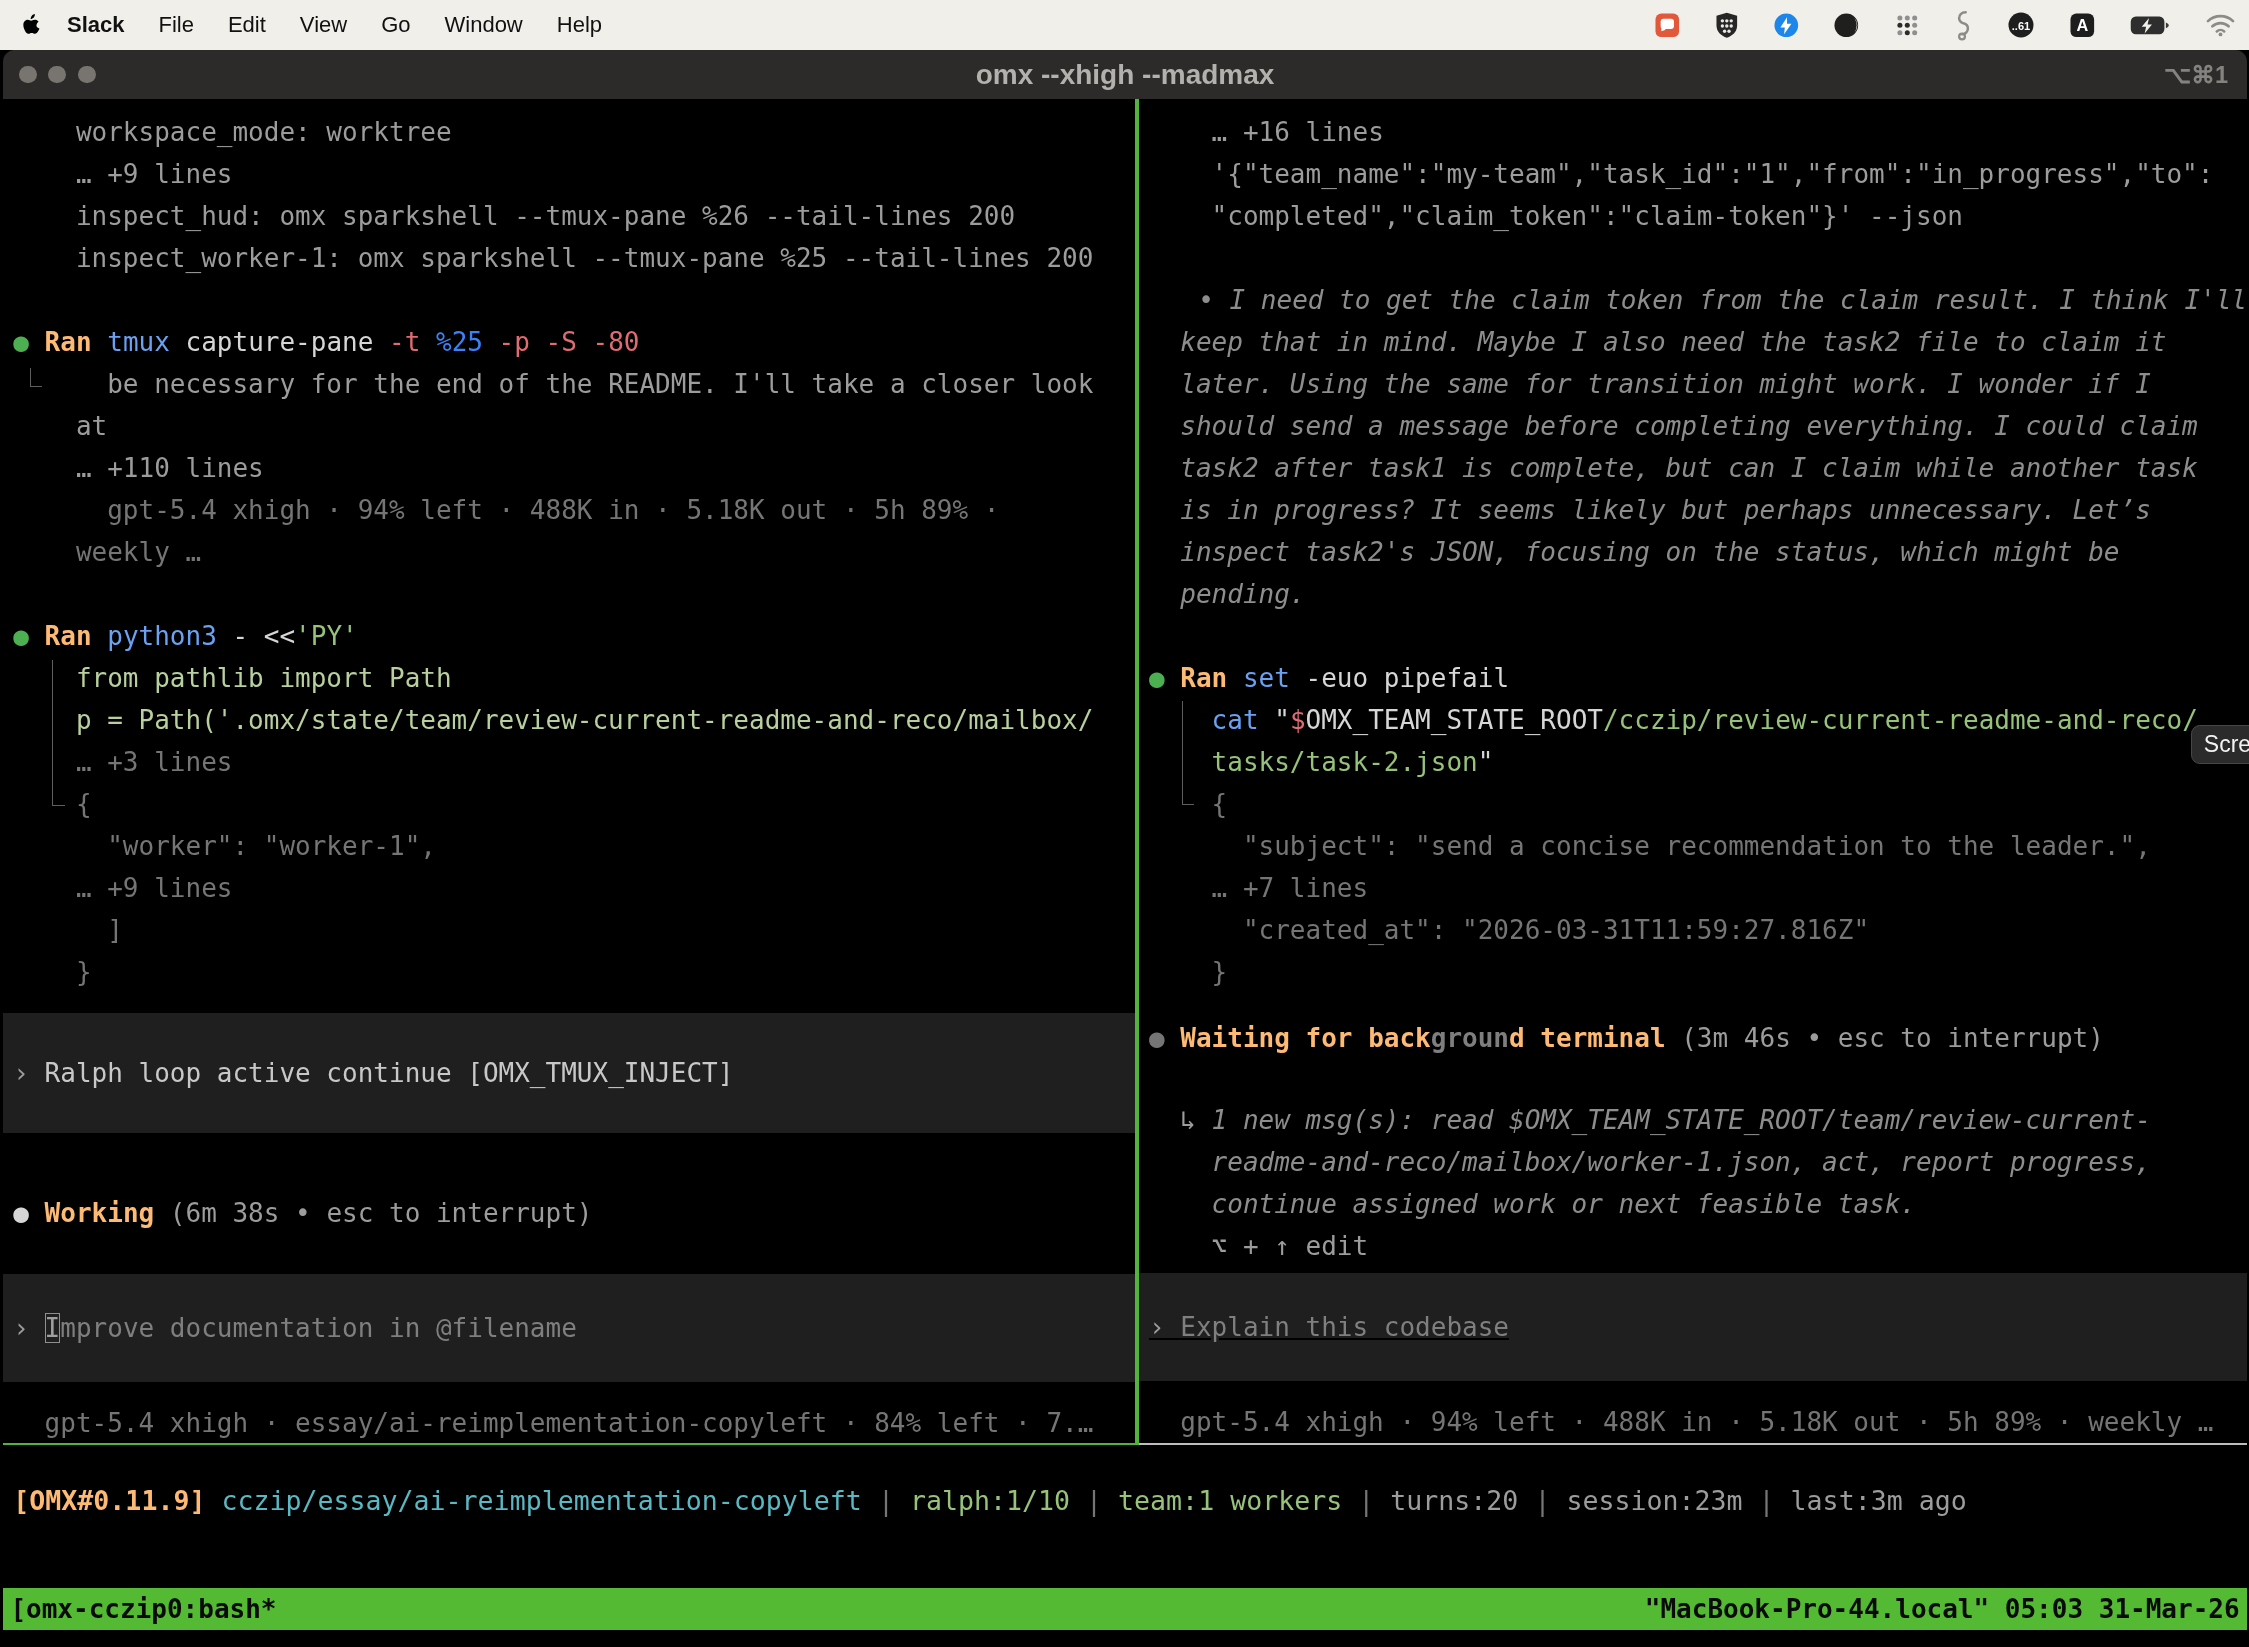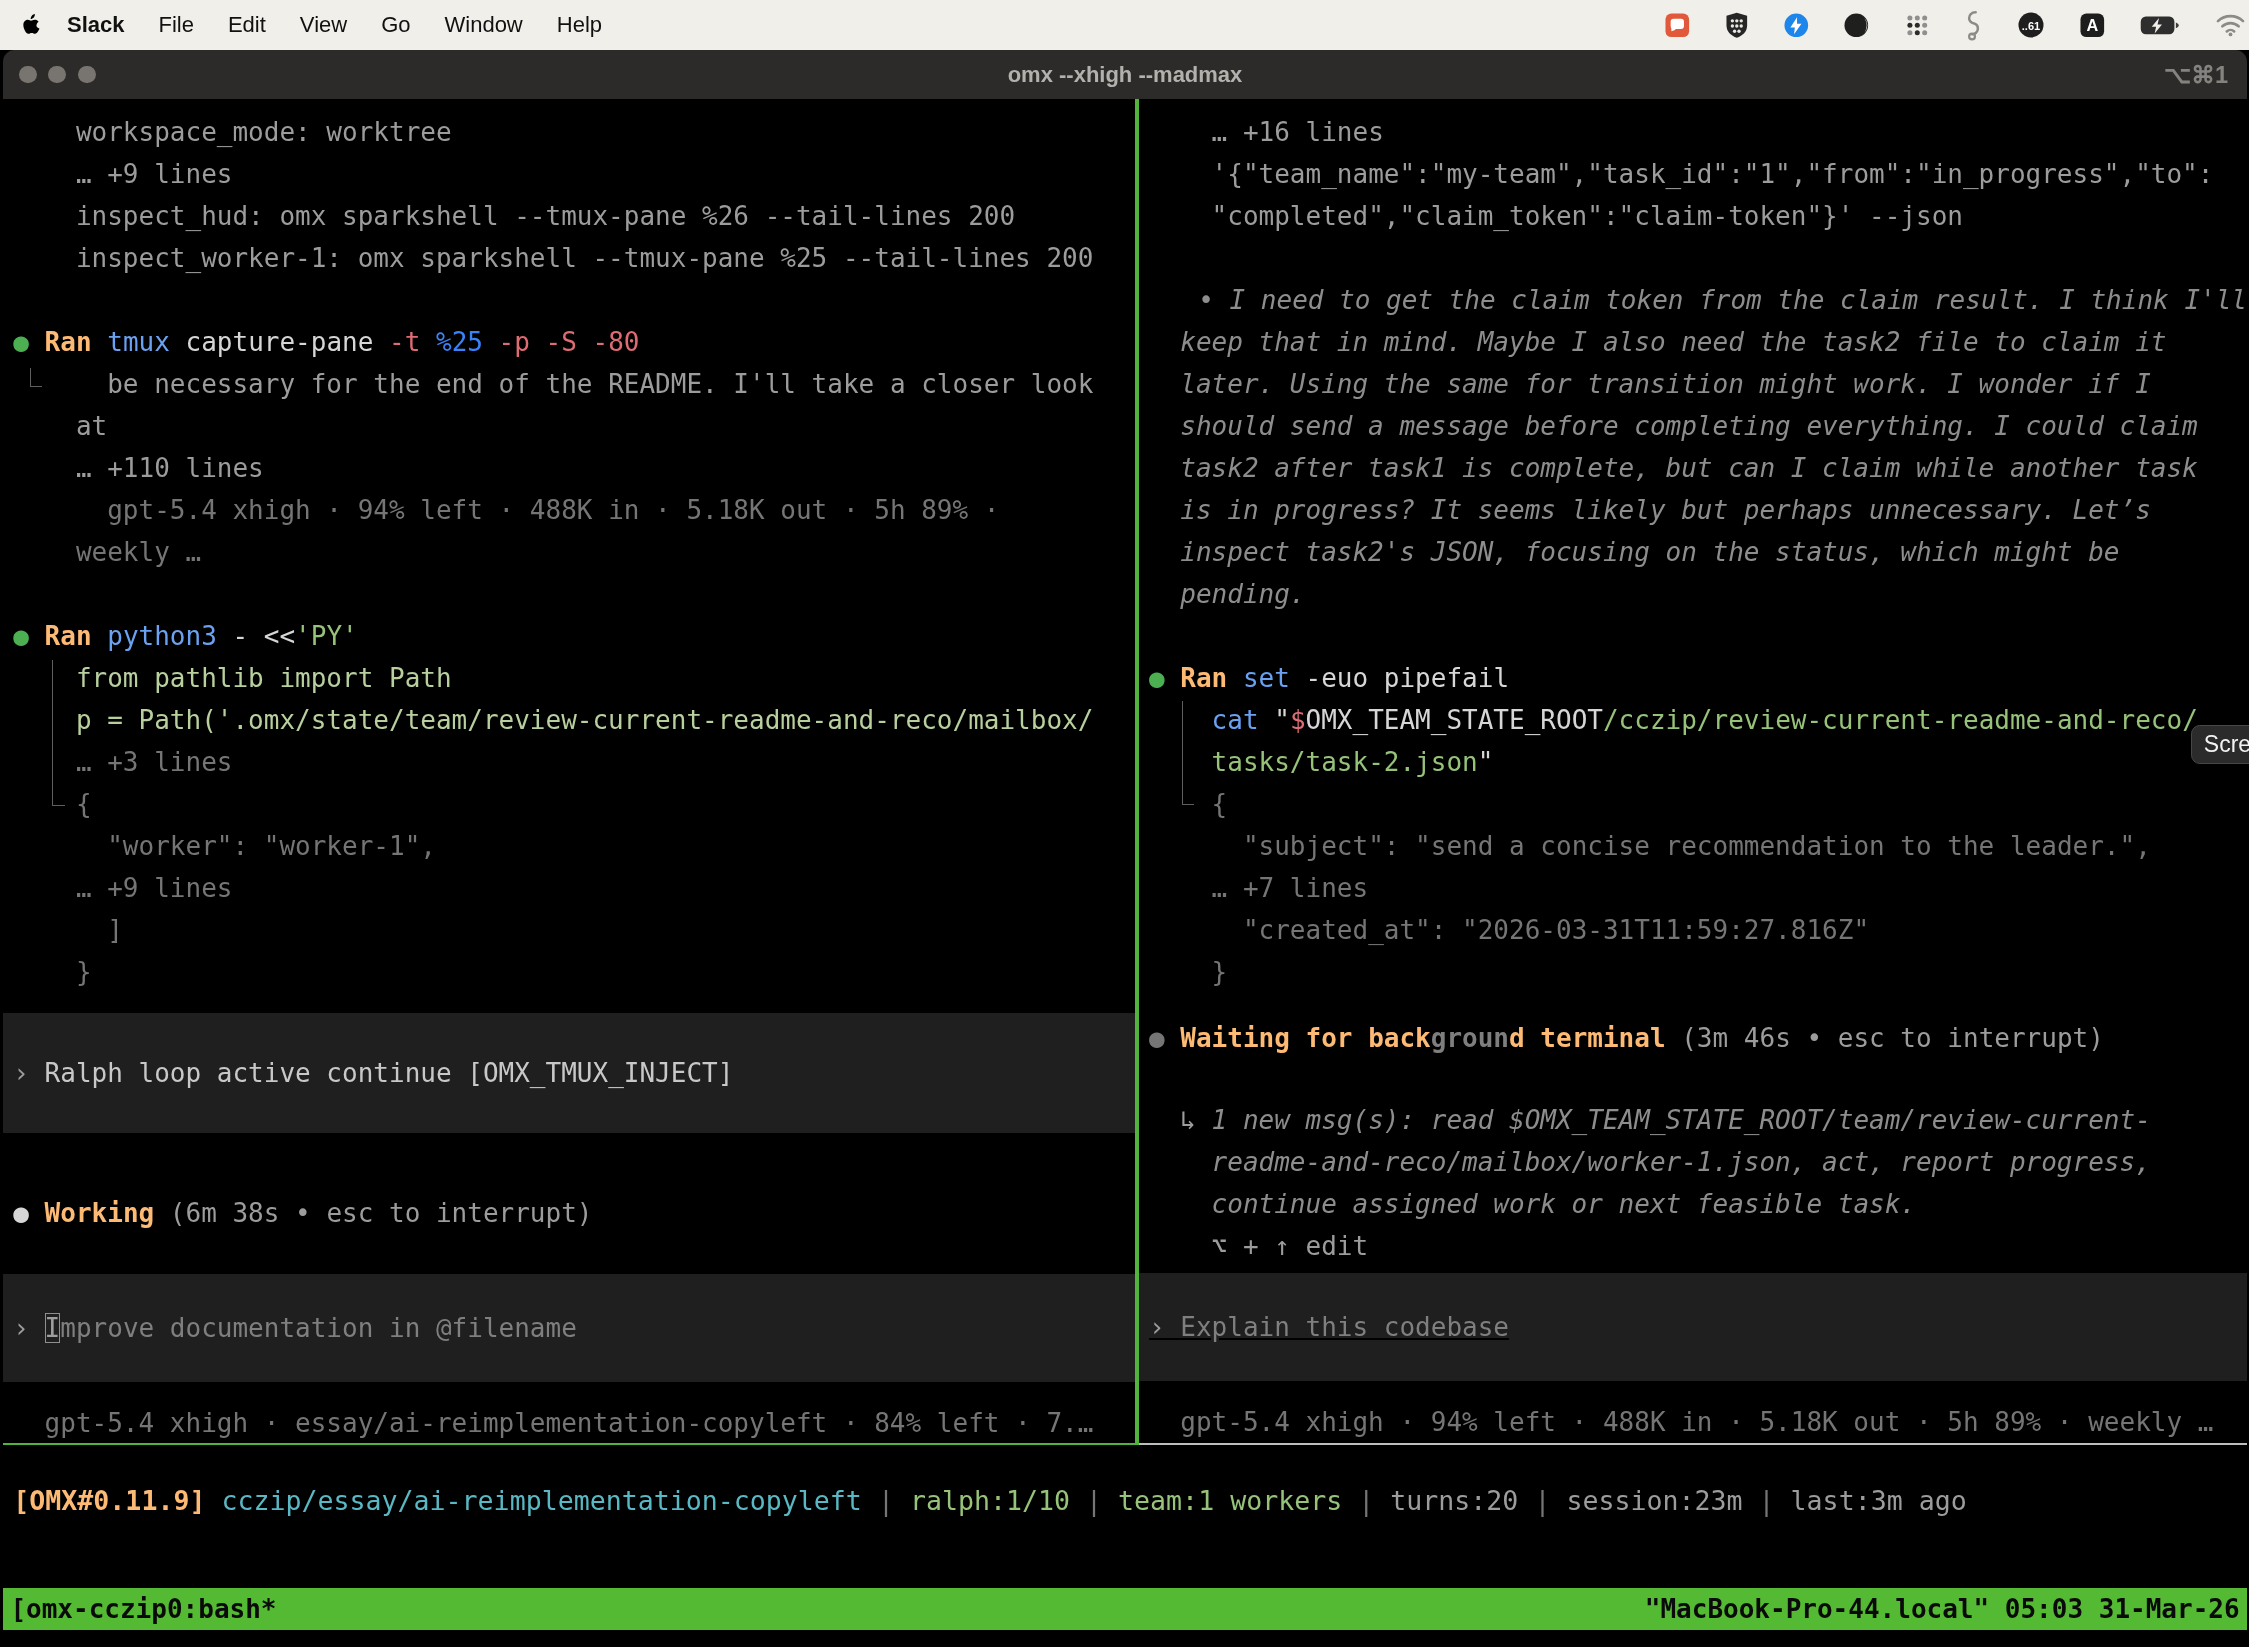--- a/index.html
+++ b/index.html
@@ -6,30 +6,30 @@
   .screen{position:relative;width:2250px;height:1648px;background:#000;overflow:hidden;
           font-family:"DejaVu Sans Mono",monospace;}
   
   .menubar{position:absolute;top:0;left:0;width:2250px;height:50px;background:#f1efe9;
            display:flex;align-items:center;justify-content:space-between;
            font-family:"Liberation Sans",sans-serif;font-size:22px;color:#111;}
   .menus{display:flex;align-items:center;padding-left:20.7px;}
   .apple{display:flex;align-items:center;margin-right:10.3px;}
   .menu-item{padding:0 17px;}
   .menu-item.bold{font-weight:700;}
-  .sicons{display:flex;align-items:center;gap:34px;padding-right:4px;}
+  .sicons{display:flex;align-items:center;gap:34px;padding-right:14px;}
   .sicon{display:flex;align-items:center;justify-content:center;}
   
   .window{position:absolute;top:50px;left:3px;width:2244px;height:1597px;background:#000;
           border-radius:11.8px 11.8px 0 0;overflow:hidden;}
   .titlebar{position:relative;height:49px;background:#2c2b29;display:flex;align-items:center;}
   .lights{display:flex;gap:11.8px;margin-left:16px;}
   .light{width:17.7px;height:17.7px;border-radius:50%;background:#787470;}
   .wtitle{position:absolute;left:0;right:0;text-align:center;color:#b3b1ad;
-          font-family:"Liberation Sans",sans-serif;font-size:22px;font-weight:700;}
+          font-family:"Liberation Sans",sans-serif;font-size:28px;font-weight:700;}
   .wshort{position:absolute;right:19px;color:#85837f;font-family:"Liberation Sans",sans-serif;
           font-size:23.6px;font-weight:700;}
   
   .panes{position:absolute;top:49px;left:0;width:2244px;height:1346px;display:flex;}
   .pane{position:relative;overflow:hidden;padding-top:11.8px;box-sizing:content-box;background:#000;}
   .pane.left{width:1132px;border-bottom:2.2px solid #52b43c;}
   .vdivider{width:3.7px;background:#52b43c;}
   .pane.right{flex:1;border-bottom:2.2px solid #bdbdbd;text-decoration:underline;}
   .tline{height:42px;line-height:42px;font-size:26px;white-space:pre;padding-left:10.3px;color:#9c9c9c;}
   .sp{width:100%;}

